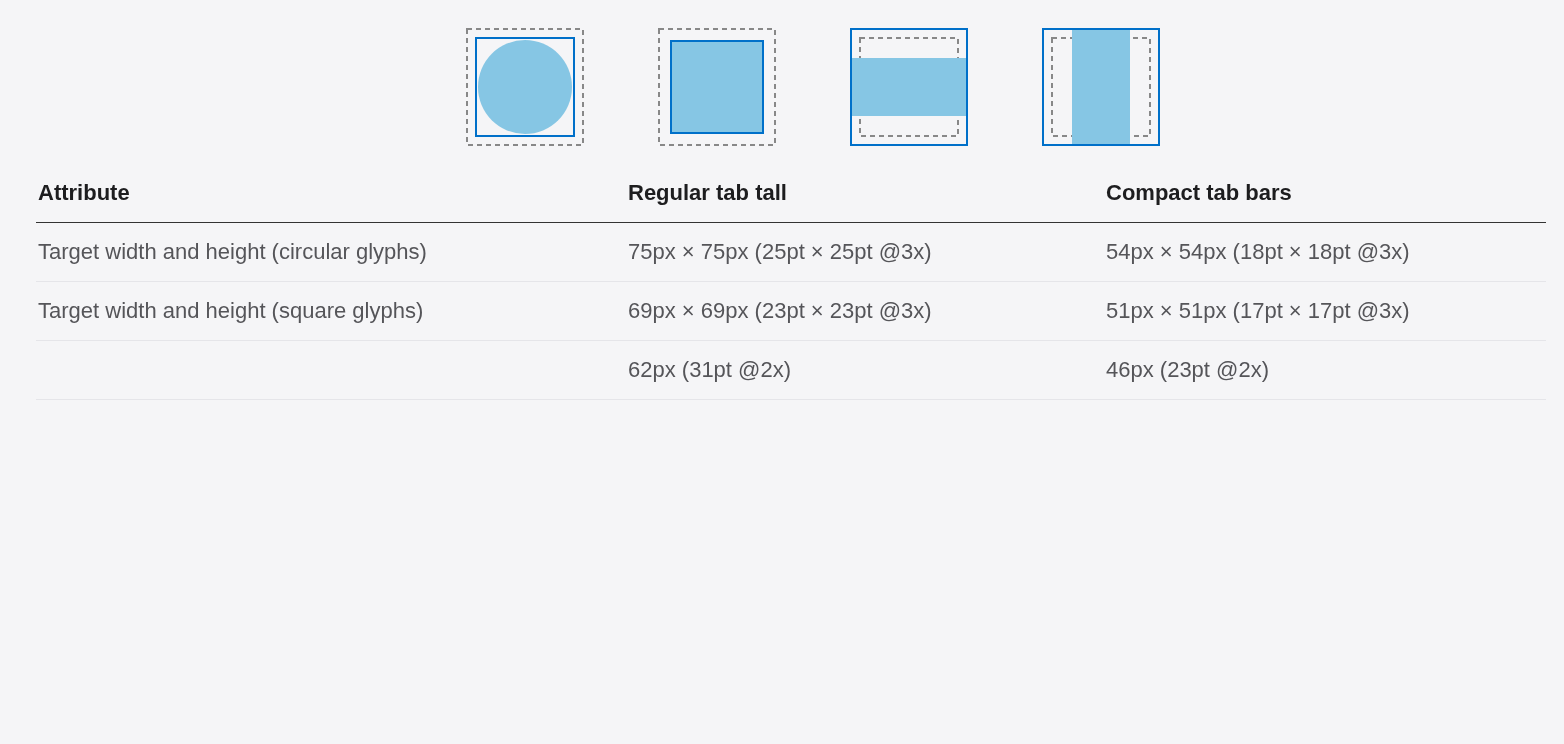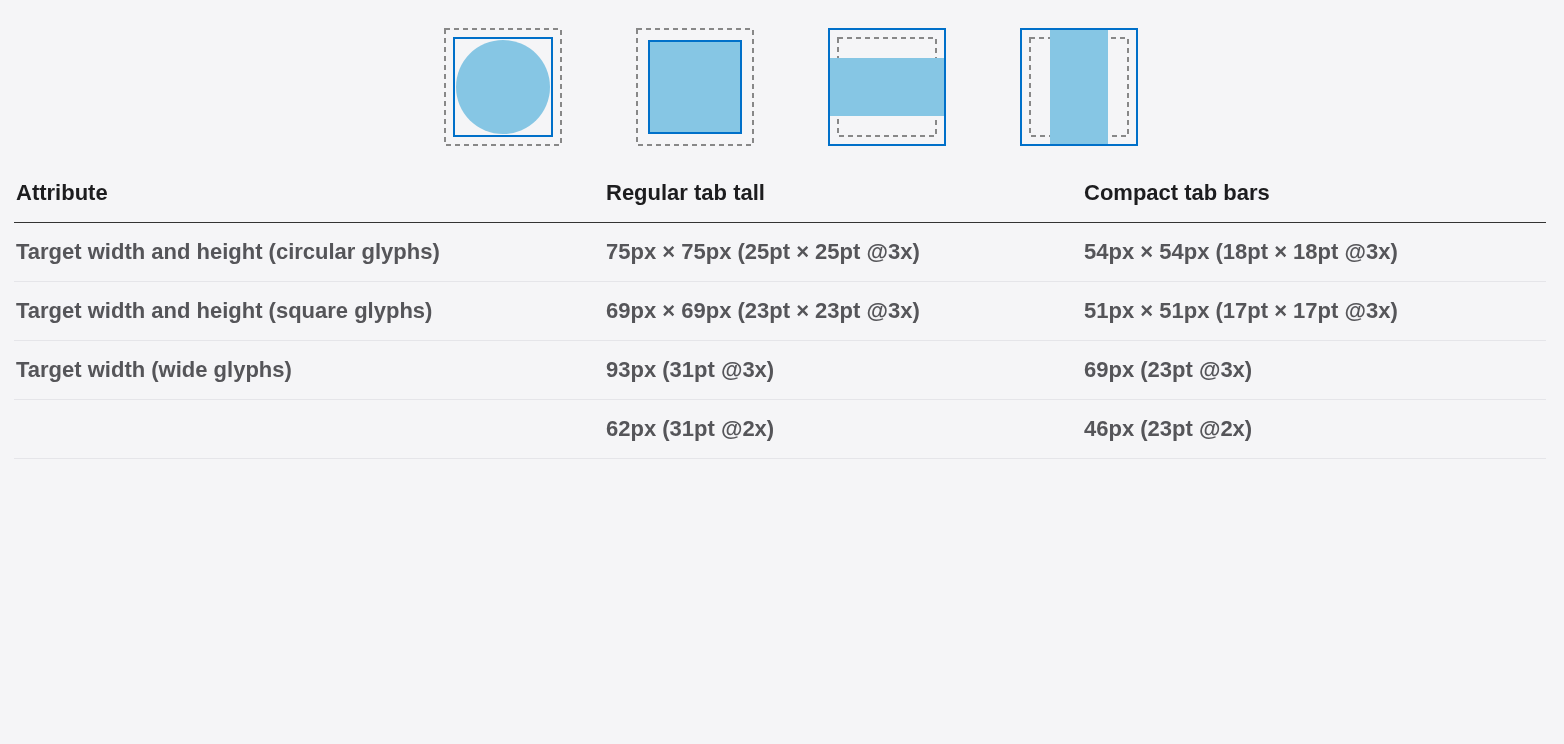--- a/index.html
+++ b/index.html
@@ -15,21 +15,21 @@
   * { box-sizing:border-box; }
   html,body { margin:0; padding:0; }
   body {
     width:1564px; height:744px;
     background:var(--bg);
     font-family:-apple-system, BlinkMacSystemFont, "SF Pro Text", "Helvetica Neue", Arial, sans-serif;
     font-size:22px;
     color:var(--text);
     -webkit-font-smoothing:antialiased;
   }
-  .page { padding:18px 18px 0 14px; }
+  .page { padding:18px 18px 0 36px; }
 
   
   .diagrams {
     display:flex;
     justify-content:flex-start;
     gap:74px;
     padding:10px 0 34px 430px;
   }
   .tile { width:118px; height:118px; position:relative; }
   .tile svg { position:absolute; inset:0; }
@@ -42,21 +42,21 @@
   th {
     text-align:left;
     font-weight:600;
     font-size:22px;
     color:var(--text);
     padding:0 0 16px 2px;
     border-bottom:1.5px solid #333;
   }
   td {
     color:var(--muted);
-    font-weight:700;
+    font-weight:400;
     font-size:22px;
     padding:16px 0 16px 2px;
     border-bottom:1px solid var(--rule-light);
     vertical-align:top;
     margin-top:20px;
   }
   td.attr { color:var(--muted); }
 </style>
 </head>
 <body>
@@ -117,25 +117,20 @@
         <td class="attr">Target width and height (circular glyphs)</td>
         <td>75px × 75px (25pt × 25pt @3x)</td>
         <td>54px × 54px (18pt × 18pt @3x)</td>
       </tr>
       <tr>
         <td class="attr">Target width and height (square glyphs)</td>
         <td>69px × 69px (23pt × 23pt @3x)</td>
         <td>51px × 51px (17pt × 17pt @3x)</td>
       </tr>
       <tr>
-        <td class="attr">Target width (wide glyphs)</td>
-        <td>93px (31pt @3x)</td>
-        <td>69px (23pt @3x)</td>
-      </tr>
-      <tr>
         <td class="attr"></td>
         <td>62px (31pt @2x)</td>
         <td>46px (23pt @2x)</td>
       </tr>
     </tbody>
   </table>
 
 </div>
 
 </body></html>

